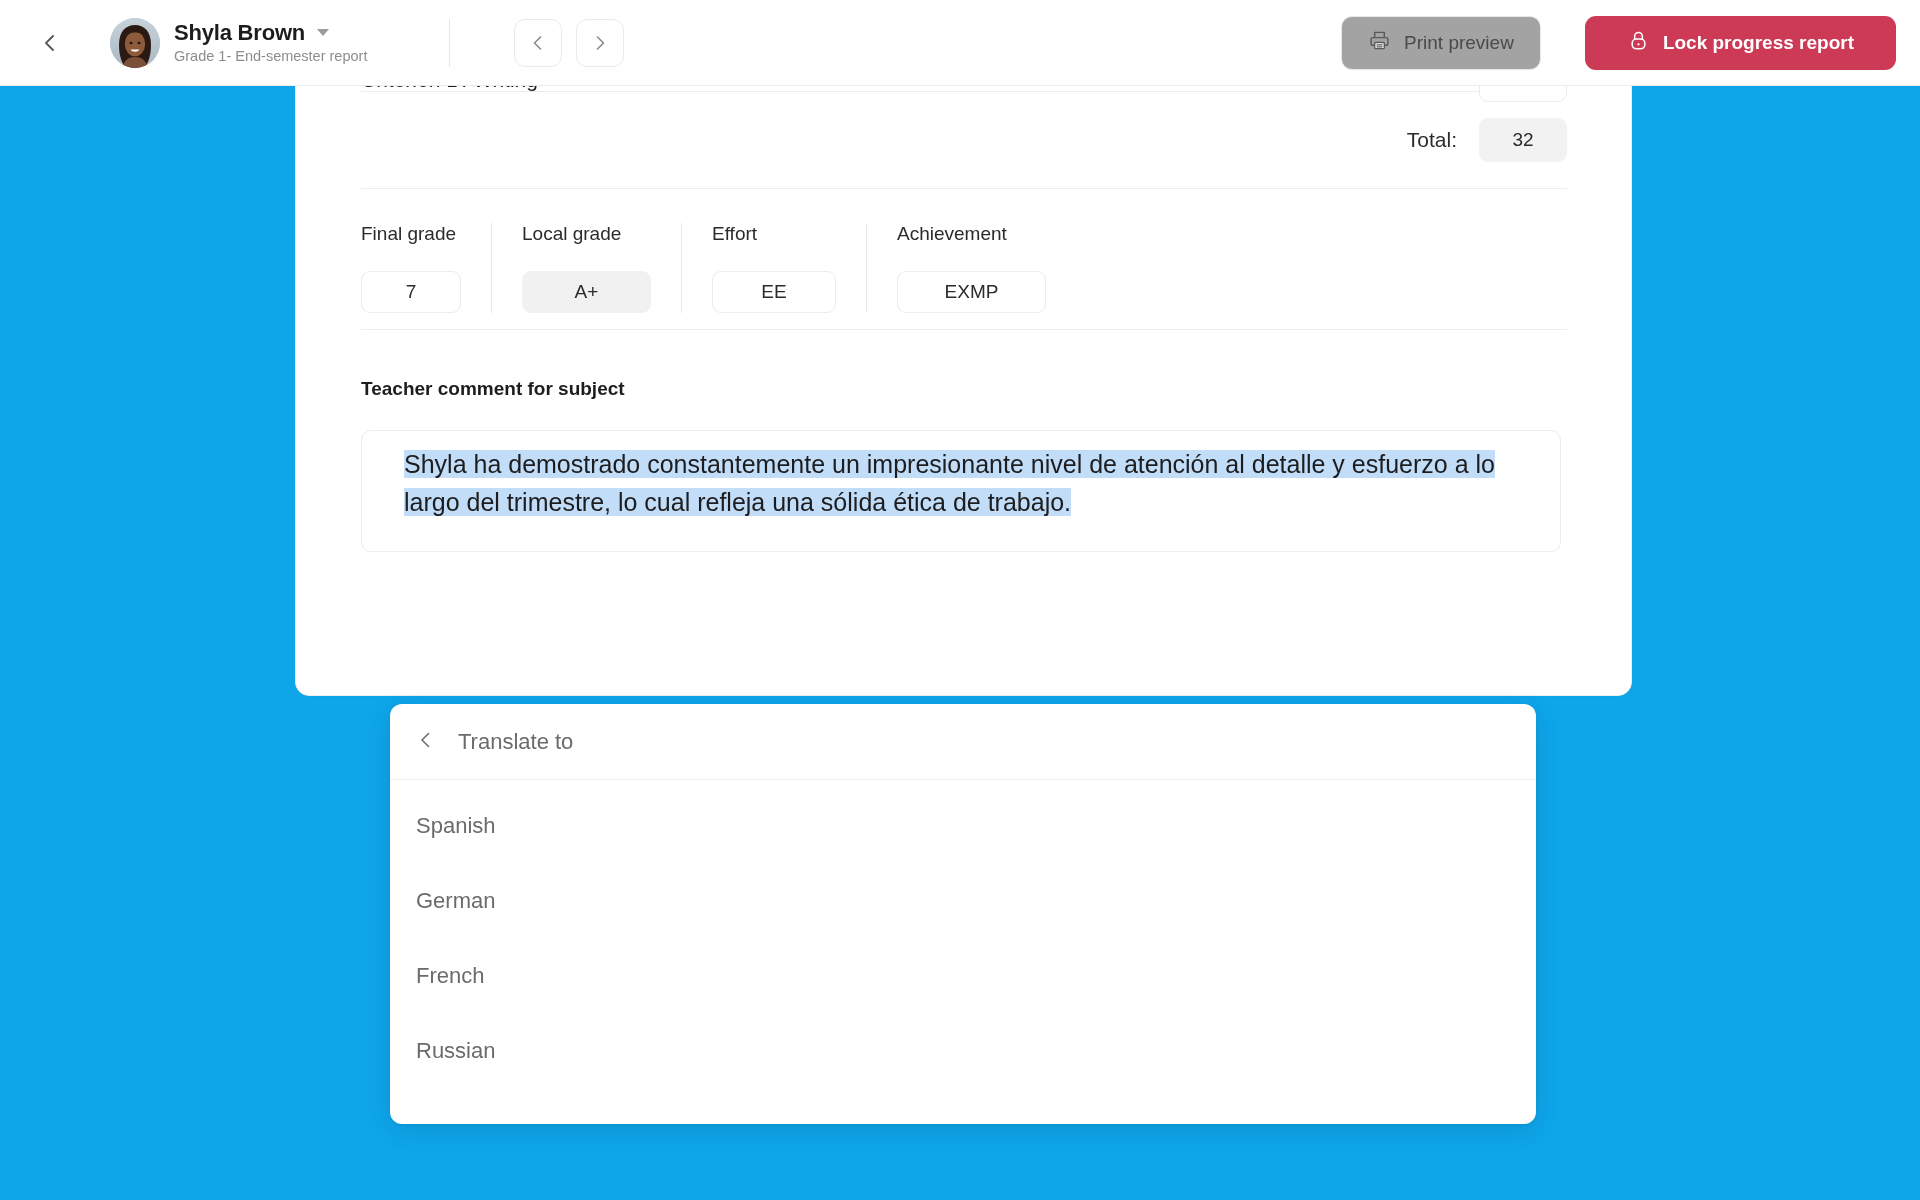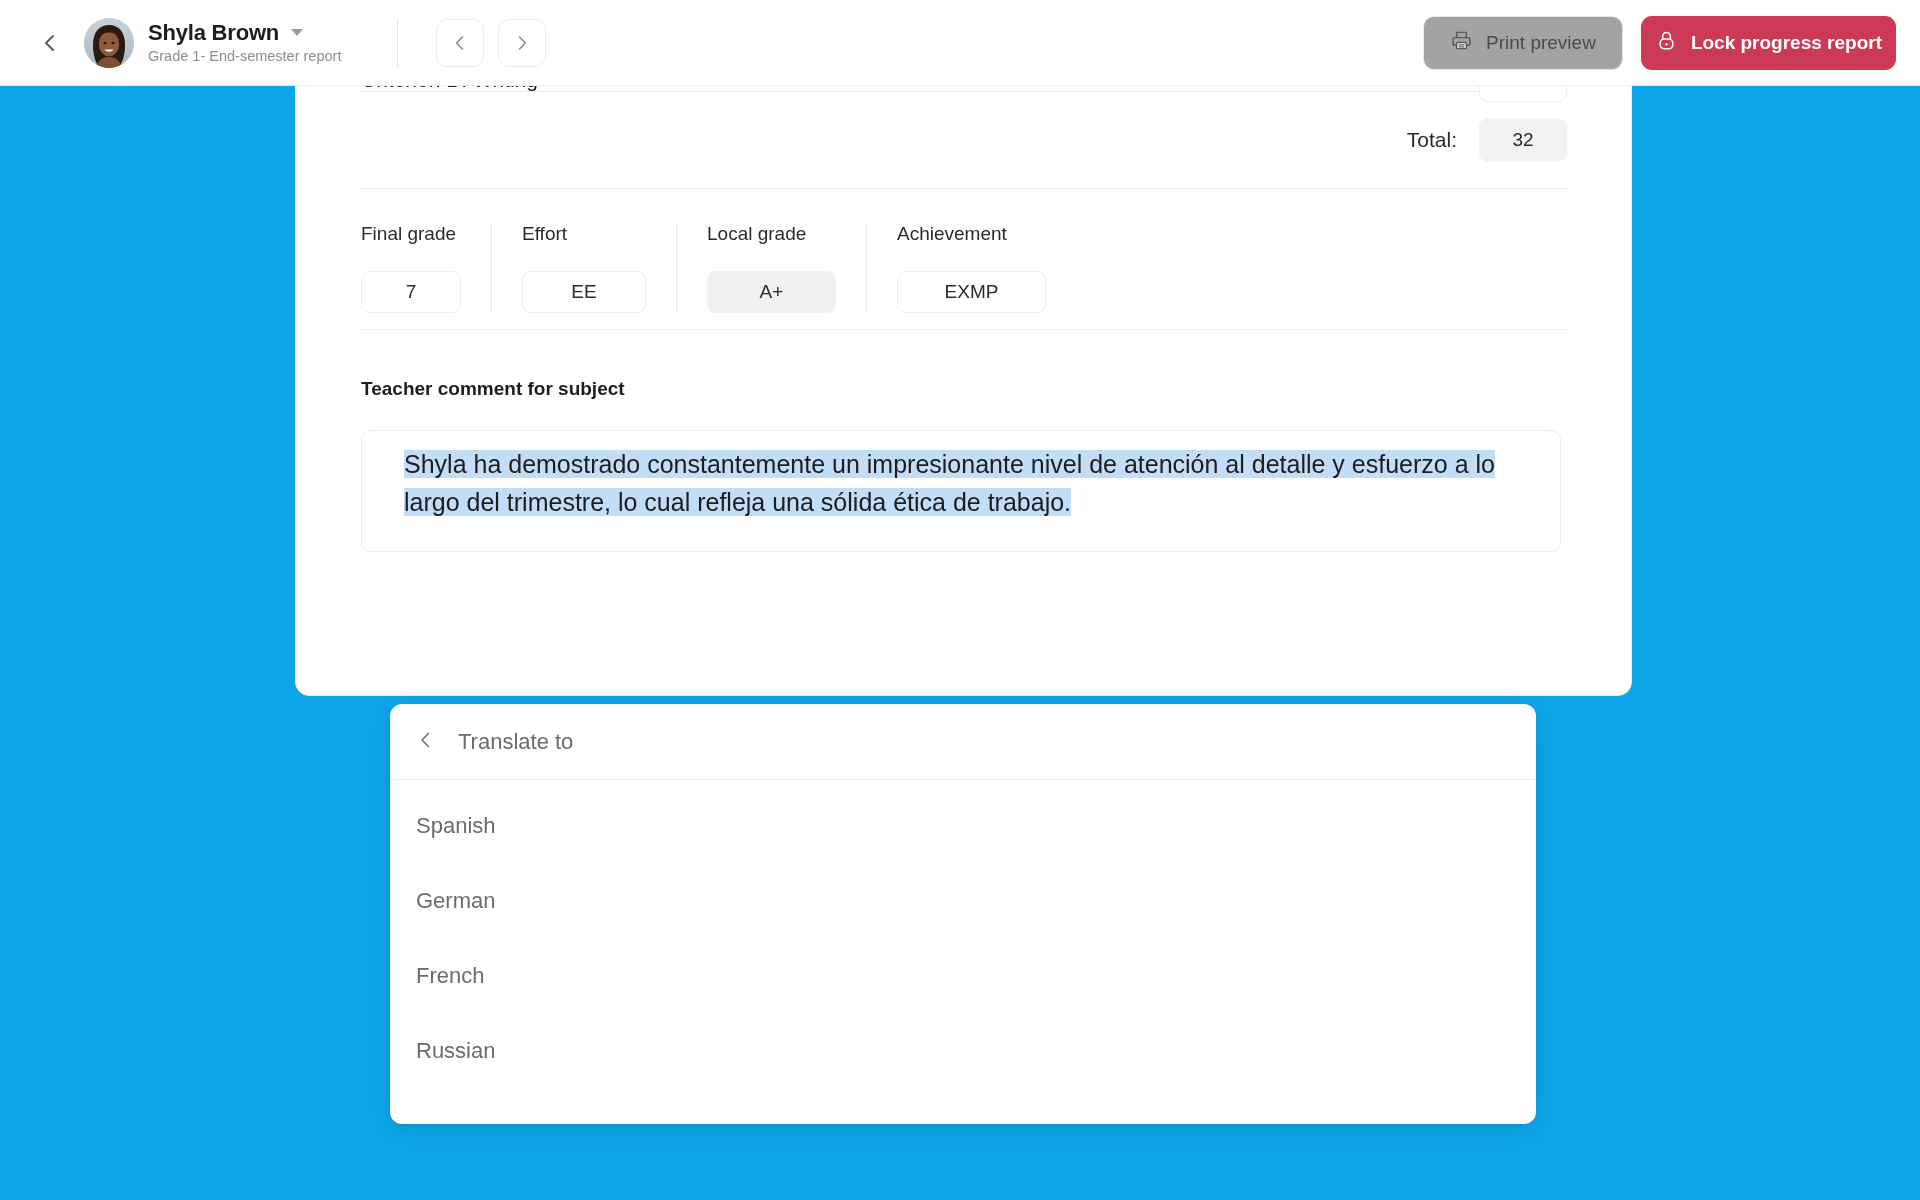--- a/index.html
+++ b/index.html
@@ -19,20 +19,21 @@
     position: absolute;
     top: 0; left: 0;
     width: 1920px;
     height: 86px;
     background: #ffffff;
     border-bottom: 1px solid #ececec;
     display: flex;
     align-items: center;
     padding: 0 24px 0 30px;
     z-index: 40;
+    gap: 26px;
   }
   .back-arrow {
     width: 40px; height: 40px;
     display: flex; align-items: center; justify-content: center;
     cursor: pointer;
     flex: 0 0 auto;
   }
   .back-arrow svg { display: block; }
 
   .student-block {
@@ -114,21 +115,21 @@
     font-size: 19px;
     color: #4a4a4a;
   }
 
   .btn-lock {
     height: 54px;
     border: none;
     border-radius: 11px;
     display: flex; align-items: center;
     gap: 13px;
-    padding: 0 14px;
+    padding: 0 42px;
     margin-left: 18px;
     cursor: pointer;
     flex: 0 0 auto;
   }
   .btn-lock .label {
     font-size: 19px;
     color: #ffffff;
     font-weight: 600;
   }
 
@@ -430,27 +431,27 @@
         <div class="box-total">32</div>
       </div>
 
       <div class="hrule"></div>
 
       <div class="grades-row">
         <div class="grade-col col-final">
           <span class="gl">Final grade</span>
           <span class="grade-pill">7</span>
         </div>
+        <div class="grade-col col-local">
+          <span class="gl">Local grade</span>
+          <span class="grade-pill filled">A+</span>
+        </div>
         <div class="grade-col col-effort">
           <span class="gl">Effort</span>
           <span class="grade-pill">EE</span>
-        </div>
-        <div class="grade-col col-local">
-          <span class="gl">Local grade</span>
-          <span class="grade-pill filled">A+</span>
         </div>
         <div class="grade-col col-achv">
           <span class="gl">Achievement</span>
           <span class="grade-pill">EXMP</span>
         </div>
       </div>
 
       <div class="hrule"></div>
 
       <div class="comment-title">Teacher comment for subject</div>

